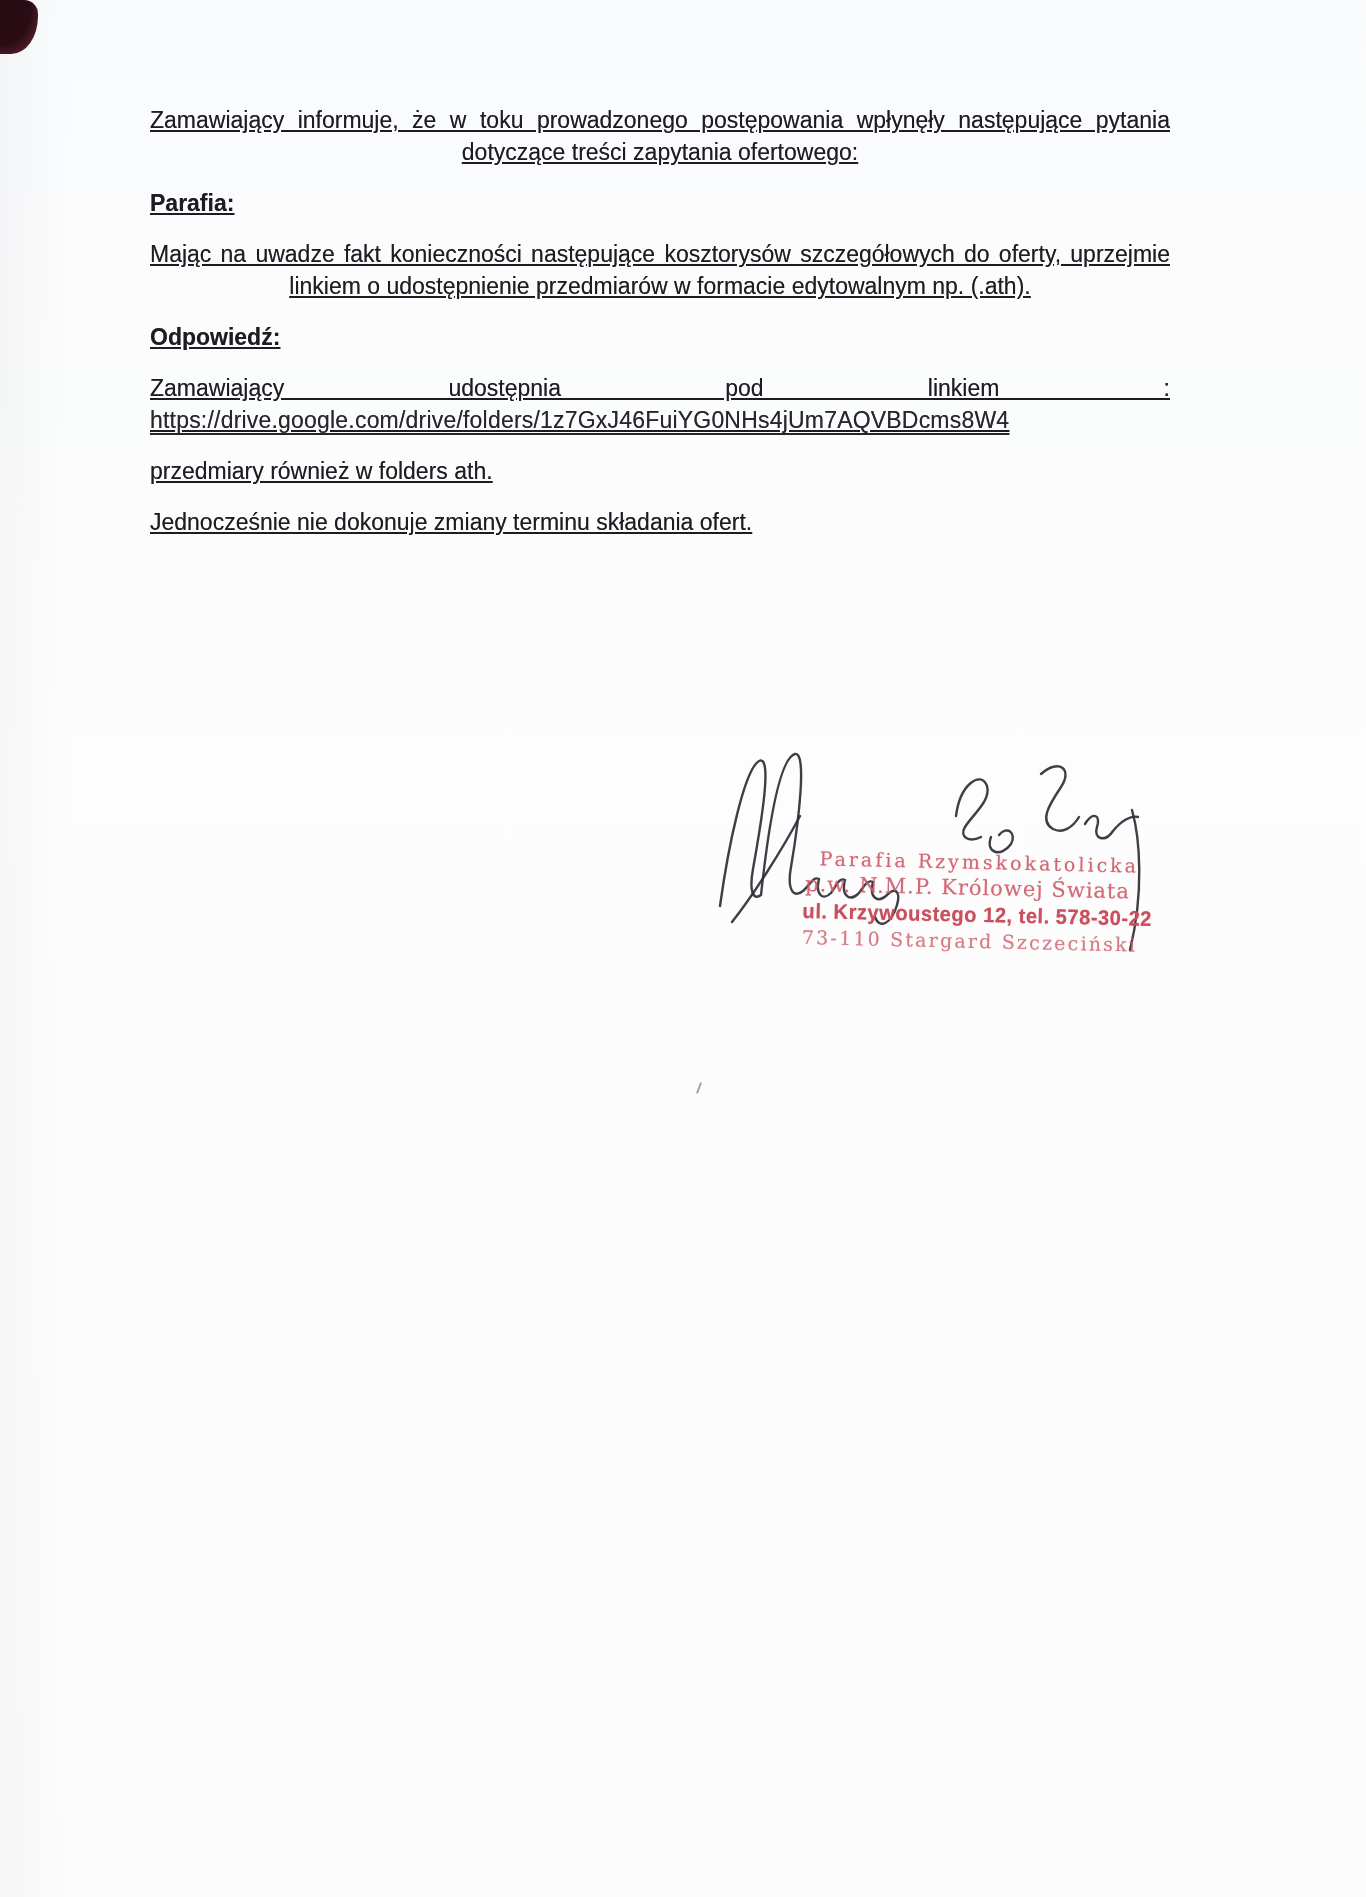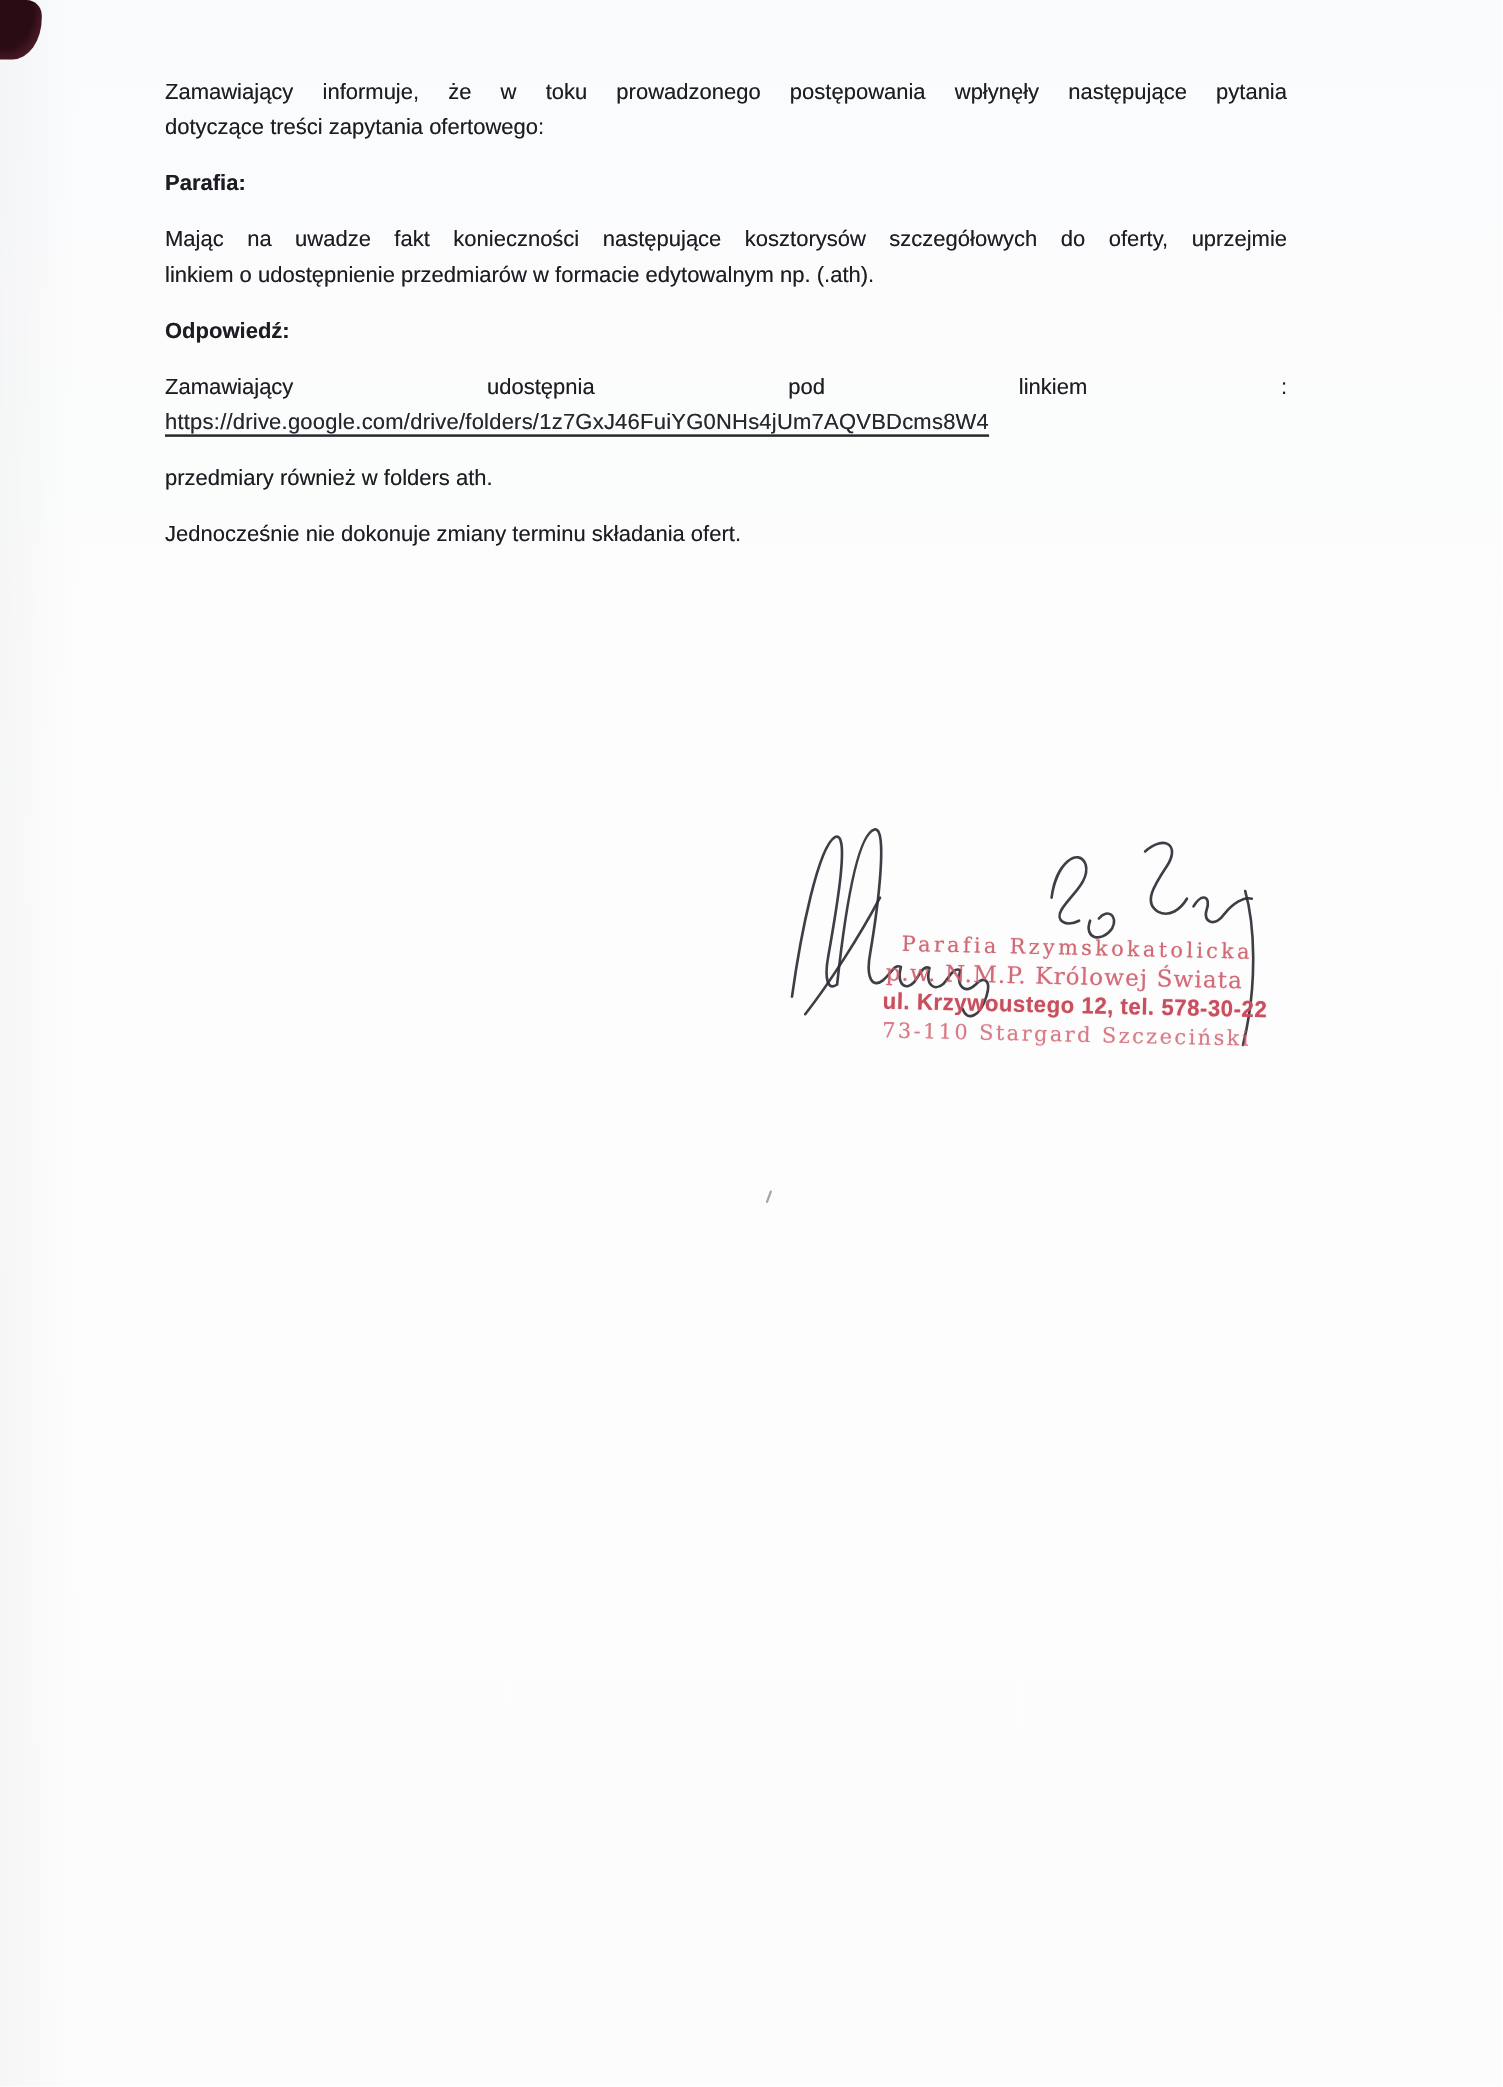--- a/index.html
+++ b/index.html
@@ -29,29 +29,30 @@
     width: 38px; height: 54px;
     background: radial-gradient(ellipse at 10% 15%, #2a0c15 55%, #4a1a26 75%, rgba(74,26,38,0) 100%);
     border-radius: 0 14px 70% 0;
   }
 
   .doc {
     position: absolute;
     left: 150px;
     top: 0;
     width: 1020px;
-    padding-top: 68px;
+    padding-top: 104px;
     color: #1c1c22;
-    font-size: 20px;
+    font-size: 23px;
     line-height: 32px;
     text-shadow: 0 0 0.5px rgba(20,20,30,0.55);
+    text-decoration: underline;
   }
 
   .para, .heading { margin: 0 0 19px 0; }
-  .line { display: block; text-align: left; }
+  .line { display: block; text-align: center; }
   .line.j { text-align: justify; text-align-last: justify; }
   .heading { font-weight: 700; }
 
   .spread-line {
     display: block;
     text-align: justify;
     text-align-last: justify;
   }
 
   .url-line {

